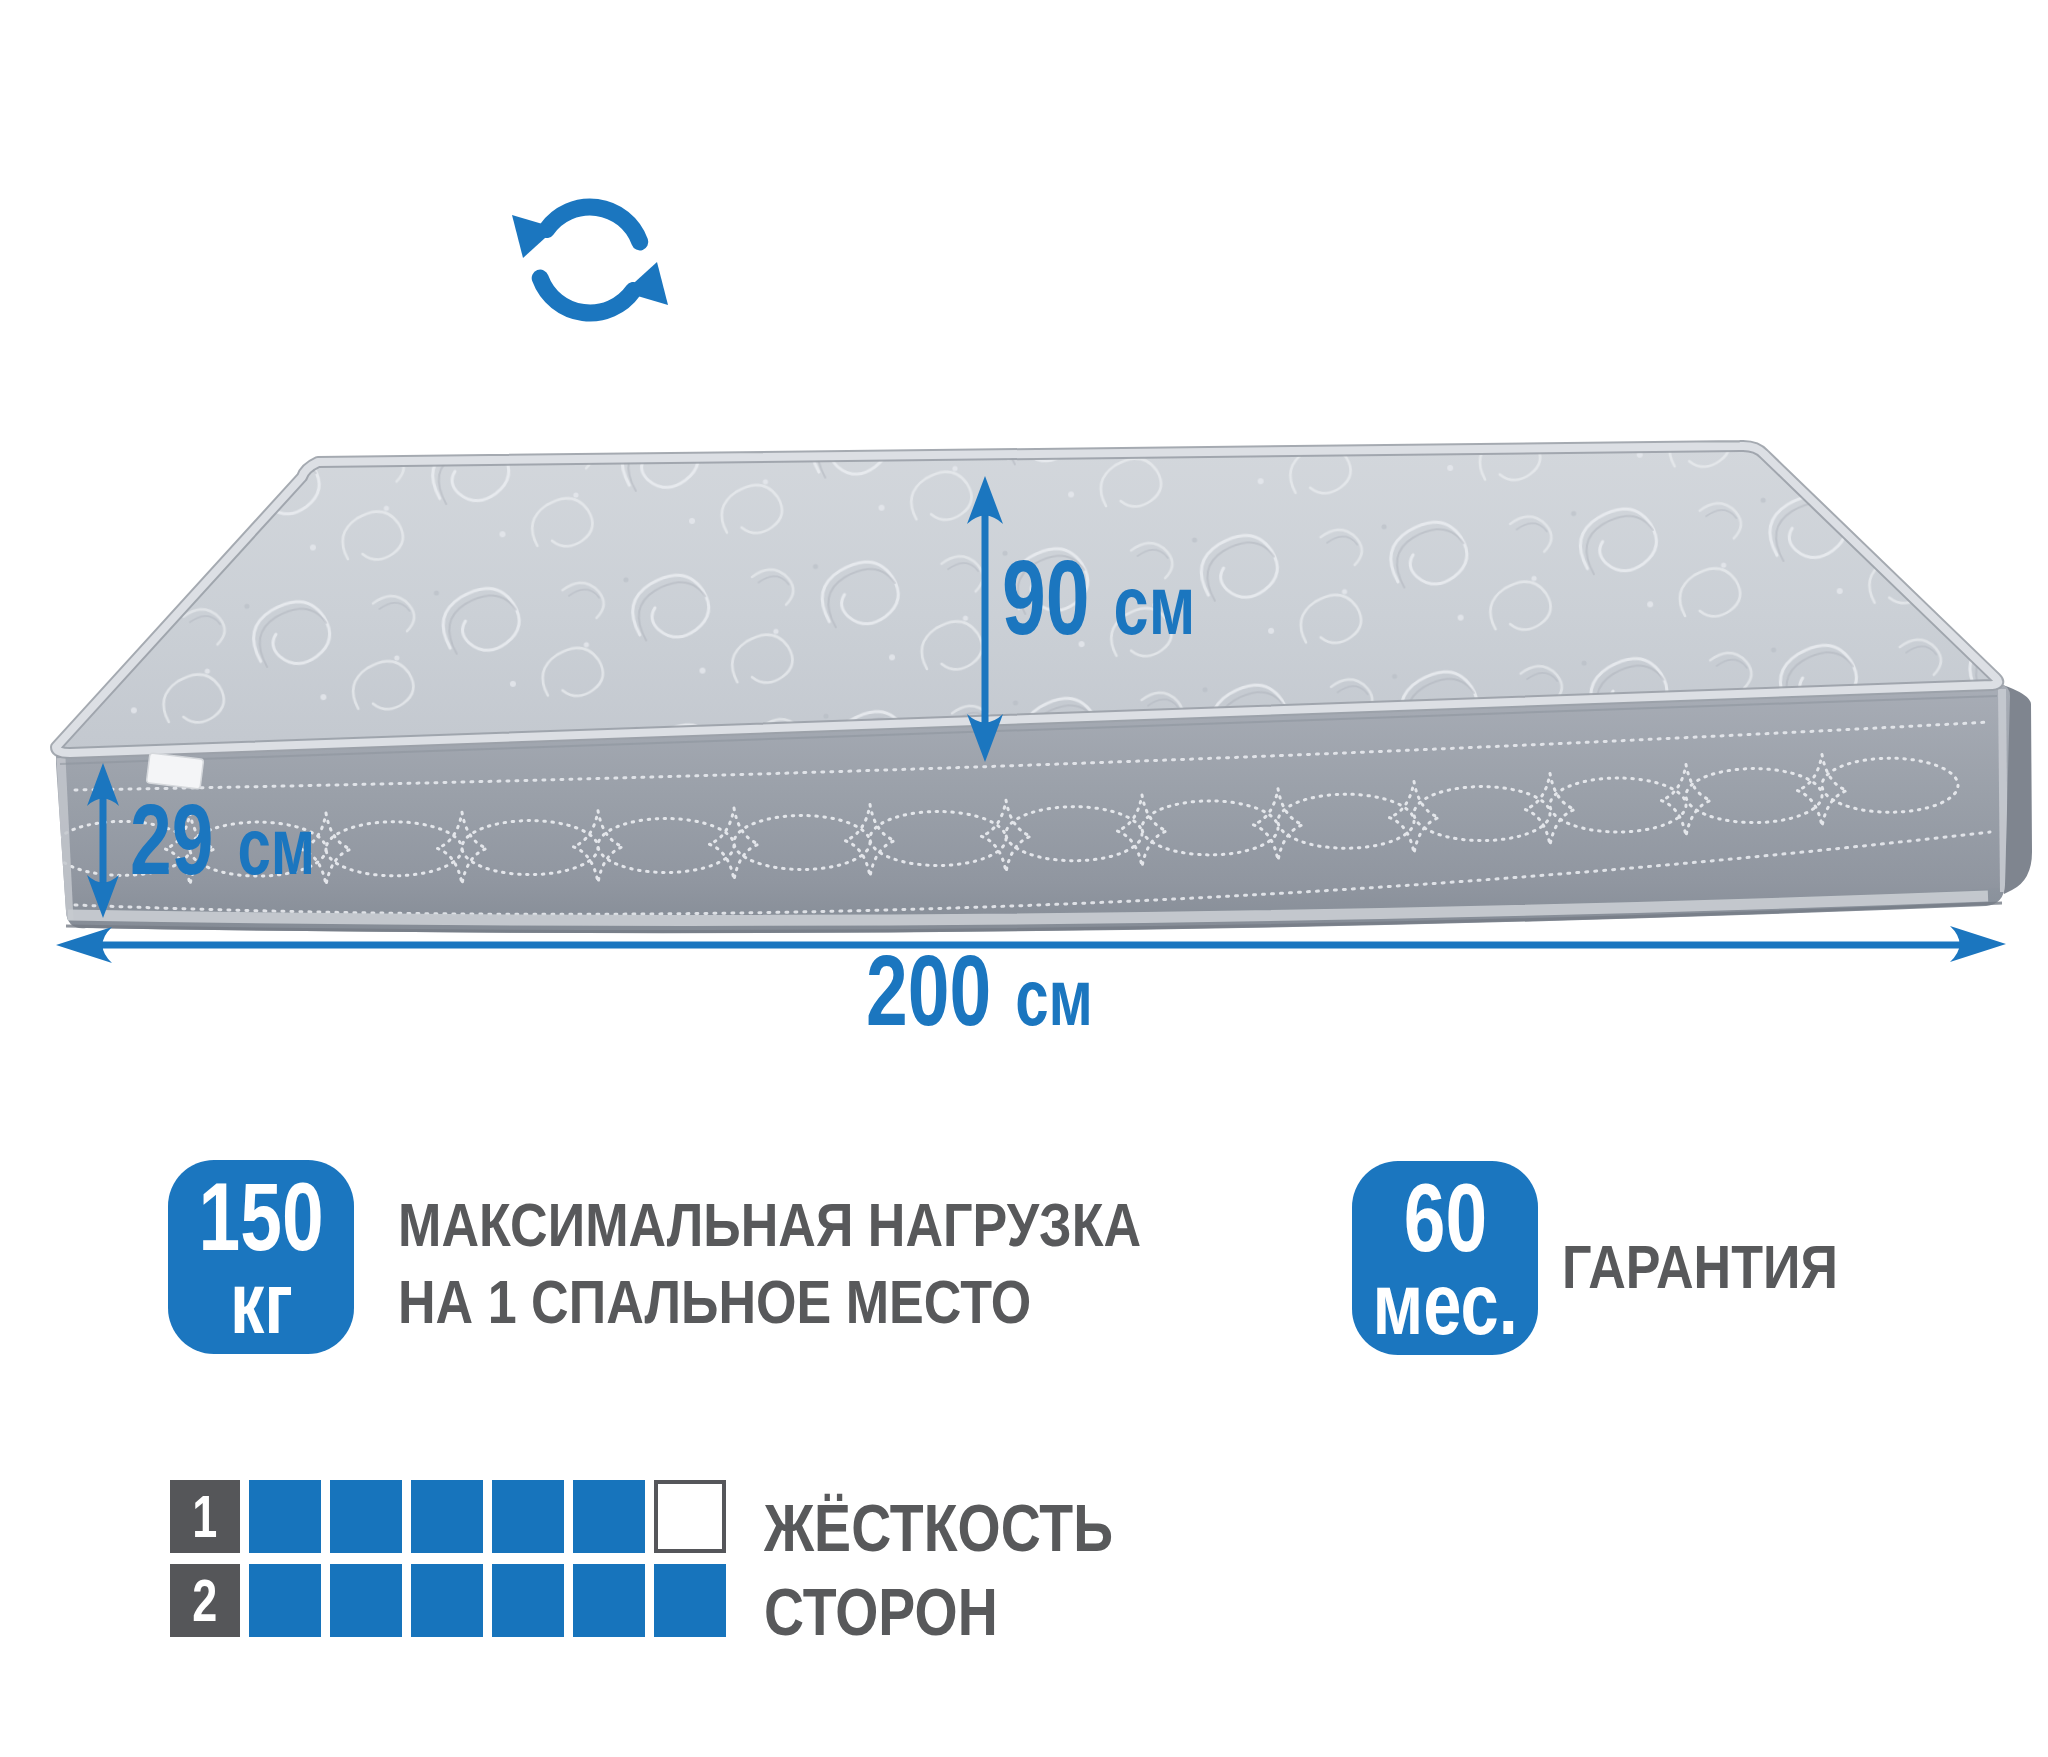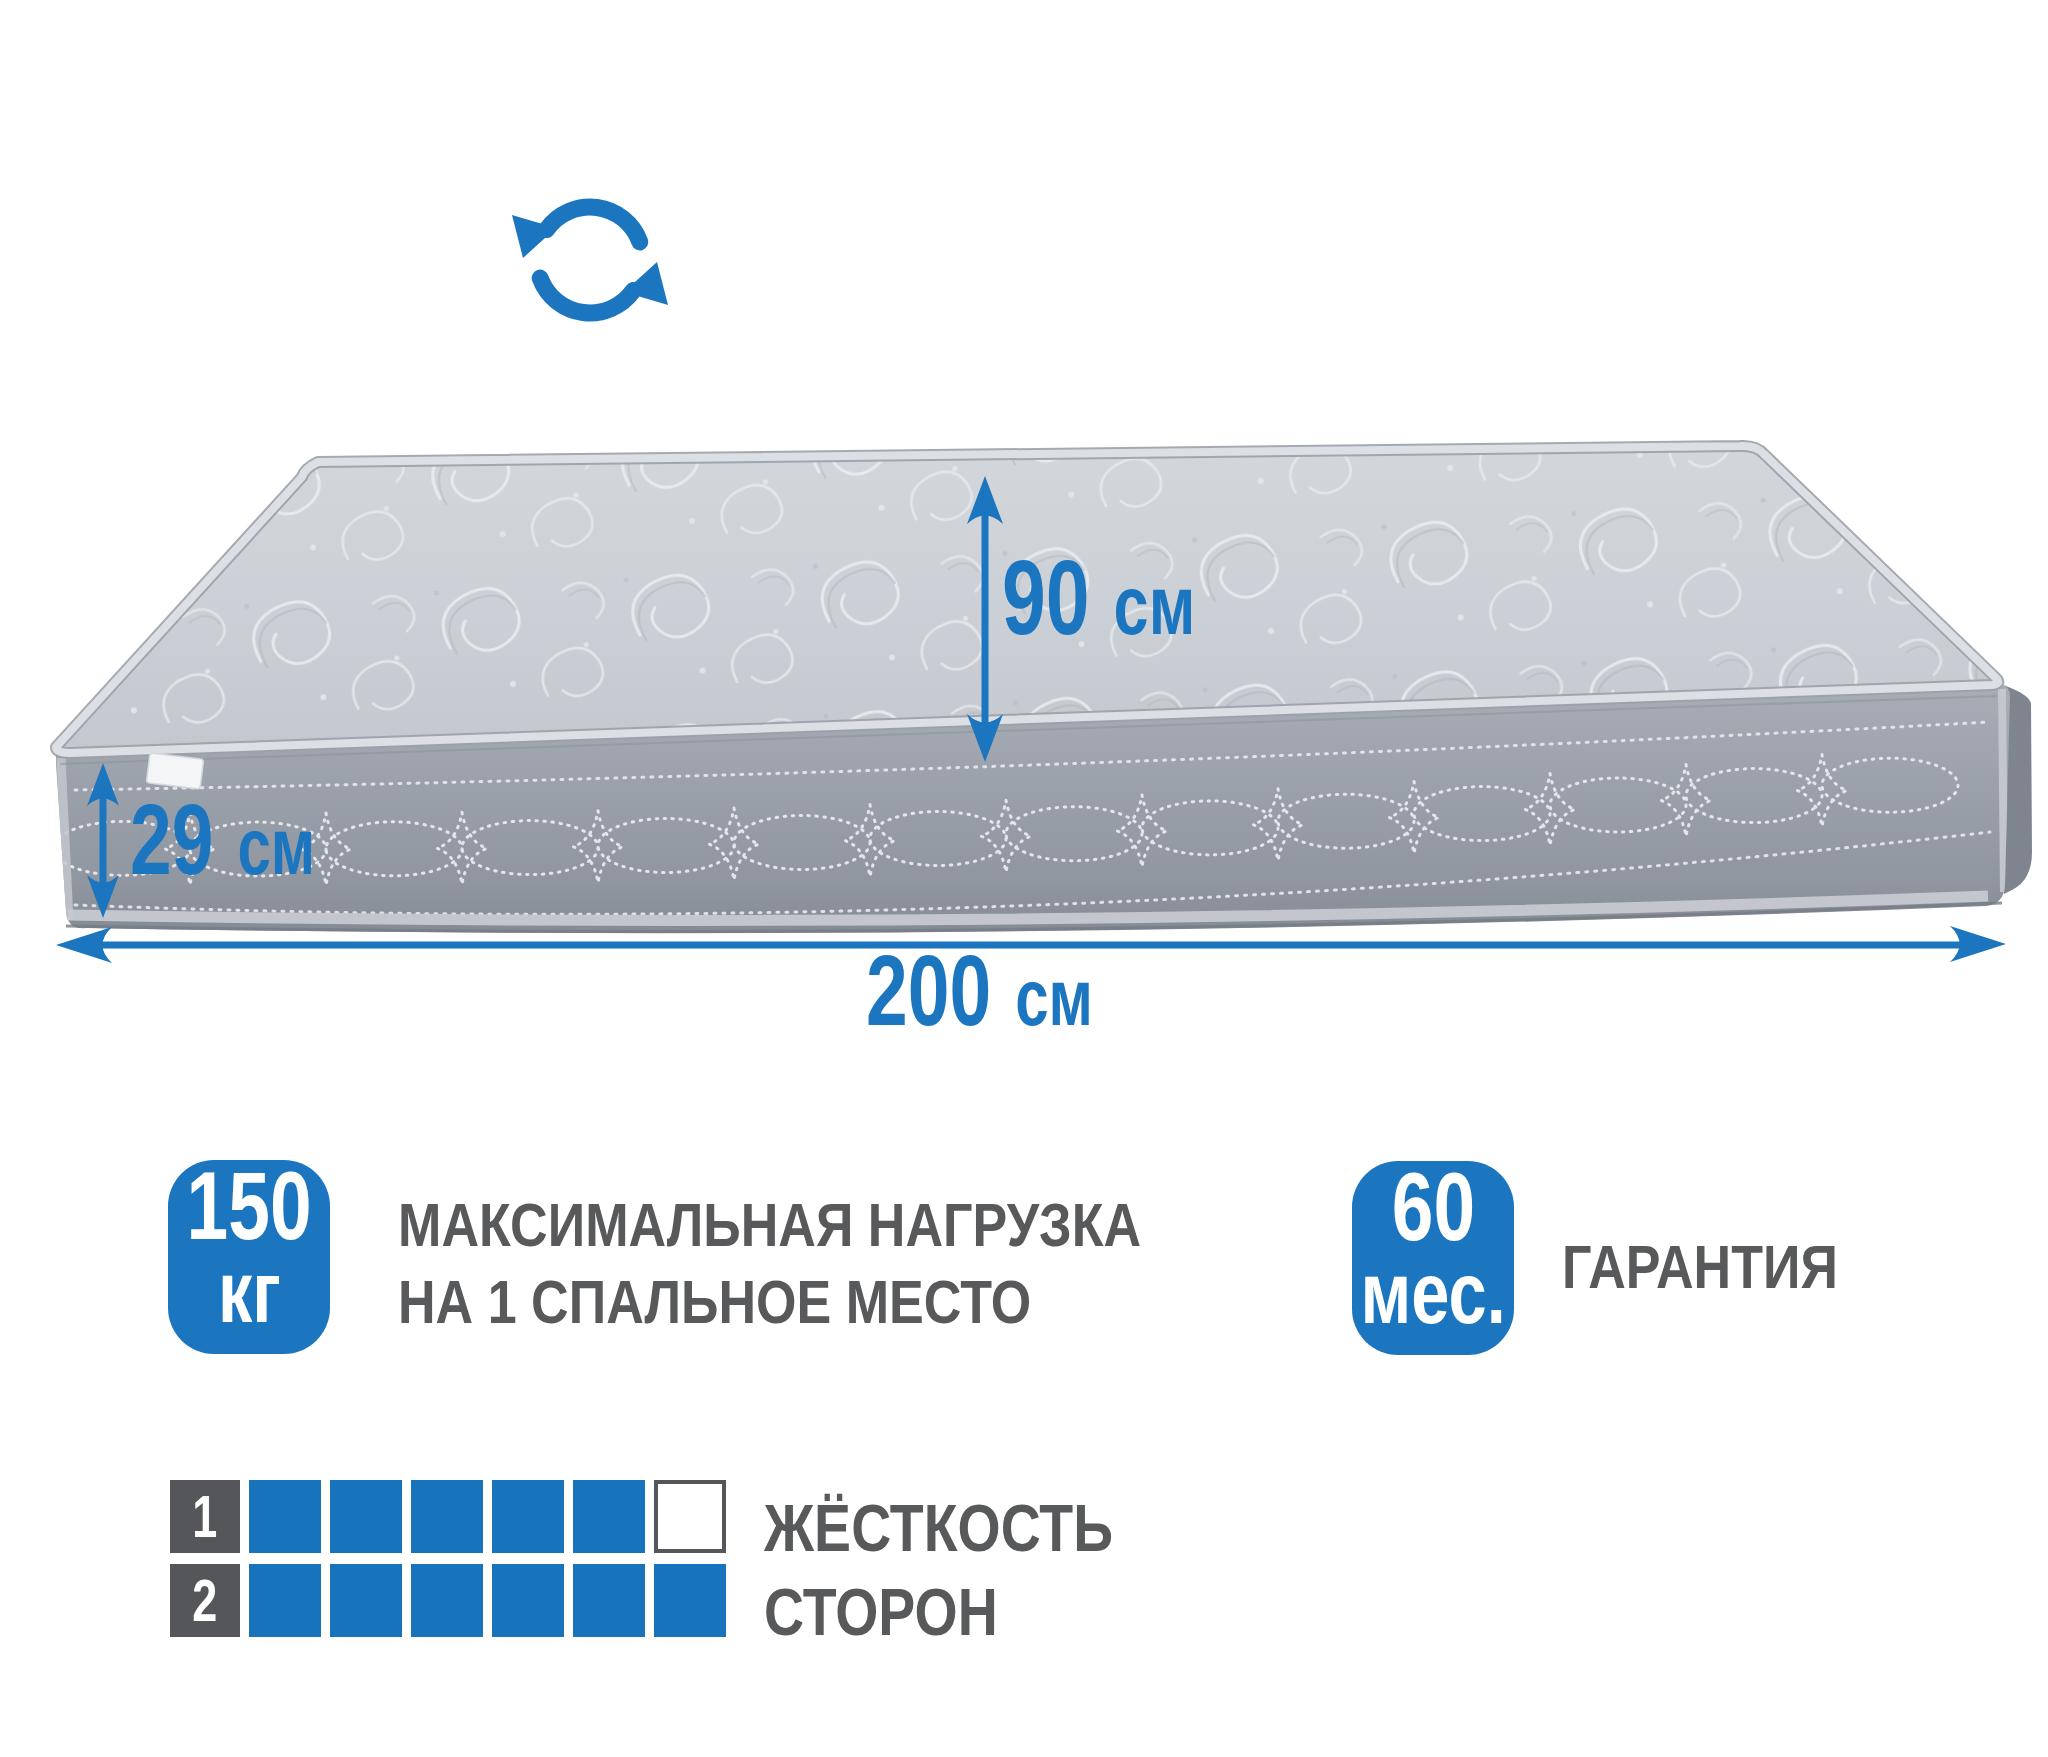--- a/index.html
+++ b/index.html
@@ -21,22 +21,22 @@
          font-weight:bold; transform:scaleX(.75); transform-origin:left bottom; line-height:1; }
   .dim .val { font-size:105px; }
   .dim .unit { font-size:84px; margin-left:32px; }
   .dim-90  { left:1002px; top:545px; }
   .dim-29  { left:130px;  top:789px; }
   .dim-29 .val { font-size:100px; } .dim-29 .unit { font-size:80px; }
   .dim-200 { left:866px;  top:940px; }
   .dim-200 .val { font-size:100px; } .dim-200 .unit { font-size:80px; }
 
   
-  .badge { position:absolute; width:162px; height:194px; border-radius:46px; background:#1b76bf;
-           display:flex; flex-direction:column; align-items:center; justify-content:flex-start; color:#ffffff; }
+  .badge { position:absolute; width:186px; height:194px; border-radius:46px; background:#1b76bf;
+           display:flex; flex-direction:column; align-items:center; justify-content:center; color:#ffffff; }
   .badge-load { left:168px; top:1160px; }
   .badge-warranty { left:1352px; top:1161px; }
   .badge .b-val { font-size:96px; font-weight:bold; line-height:.96; transform:scaleX(.78); }
   .badge .b-unit { font-size:88px; font-weight:bold; line-height:.9; transform:scaleX(.78); }
 
   .feature-label { position:absolute; color:#58595b; font-weight:bold; font-size:62px; line-height:77px;
                    transform:scaleX(.84); transform-origin:left top; white-space:nowrap; }
   .load-label { left:398px; top:1186px; }
   .warranty-label { left:1562px; top:1228px; }
 

